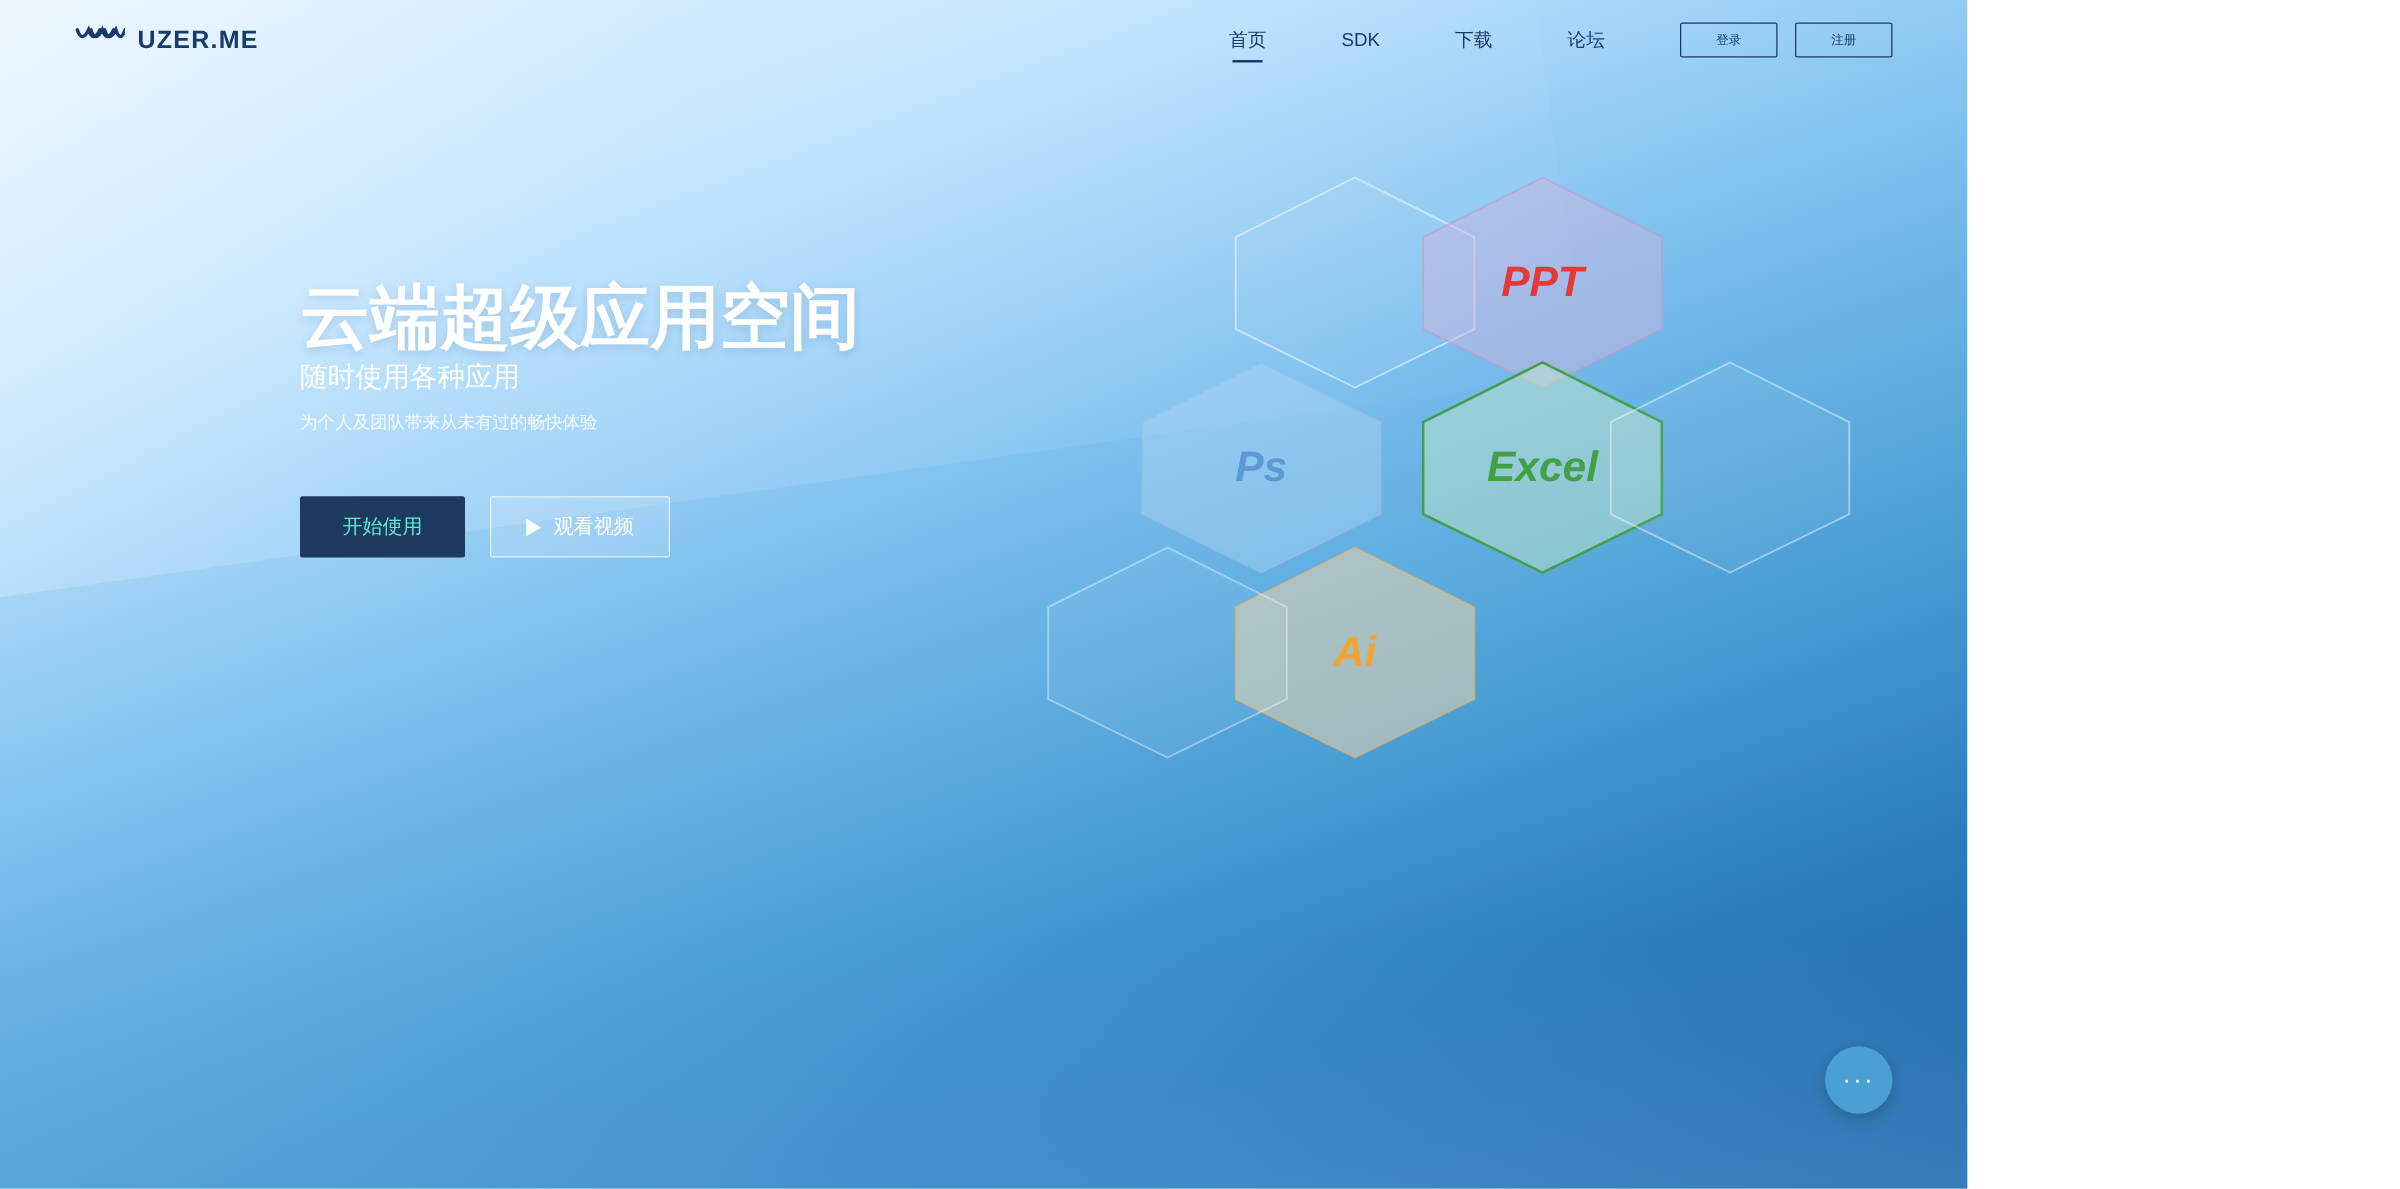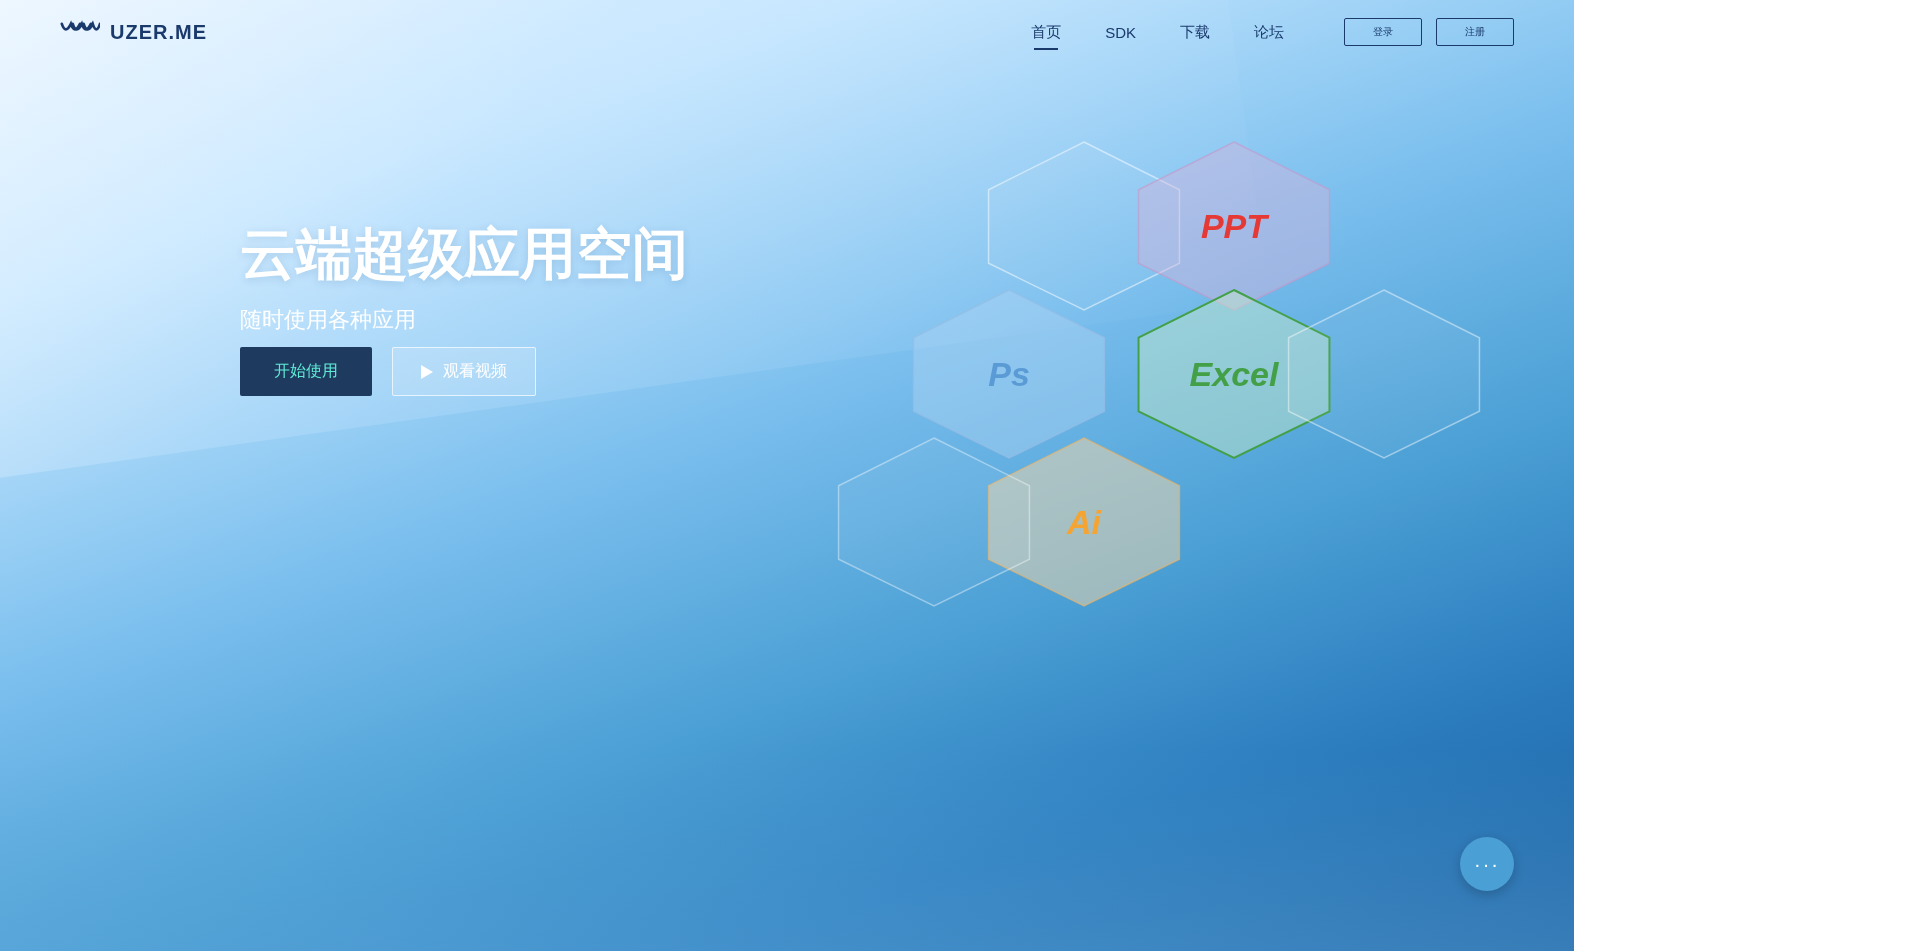--- a/index.html
+++ b/index.html
@@ -27,21 +27,21 @@
     }
     .logo-text {
       color: #1a3a6b;
       font-size: 20px;
       font-weight: 700;
       letter-spacing: 1px;
     }
     .nav-links {
       display: flex;
       align-items: center;
-      gap: 44px;
+      gap: 60px;
       margin-right: 60px;
     }
     .nav-link {
       color: #1a3a6b;
       font-size: 15px;
       cursor: pointer;
       text-decoration: none;
       position: relative;
     }
     .nav-link.active::after {
@@ -109,21 +109,21 @@
     .hero-content {
       position: absolute;
       left: 240px;
       top: 220px;
     }
     .hero-title {
       font-size: 56px;
       font-weight: 700;
       color: #ffffff;
       line-height: 1.2;
-      margin-bottom: 18px;
+      margin-bottom: 0;
       text-shadow: 0 2px 8px rgba(0,60,120,0.15);
     }
     .hero-subtitle {
       font-size: 22px;
       color: #ffffff;
       margin-bottom: 12px;
       font-weight: 400;
     }
     .hero-desc {
       font-size: 14px;
@@ -279,20 +279,21 @@
 
     <div class="nav-buttons">
       <button class="nav-btn">登录</button>
       <button class="nav-btn">注册</button>
     </div>
   </nav>
 
   <div class="hero-content">
     <h1 class="hero-title">云端超级应用空间</h1>
     <p class="hero-subtitle">随时使用各种应用</p>
+    <p class="hero-desc">为个人及团队带来从未有过的畅快体验</p>
     <div class="hero-actions">
       <button class="btn-start">开始使用</button>
       <button class="btn-video">
         <span class="play-triangle"></span>
         <span>观看视频</span>
       </button>
     </div>
   </div>
 
   <div class="hex-container">

